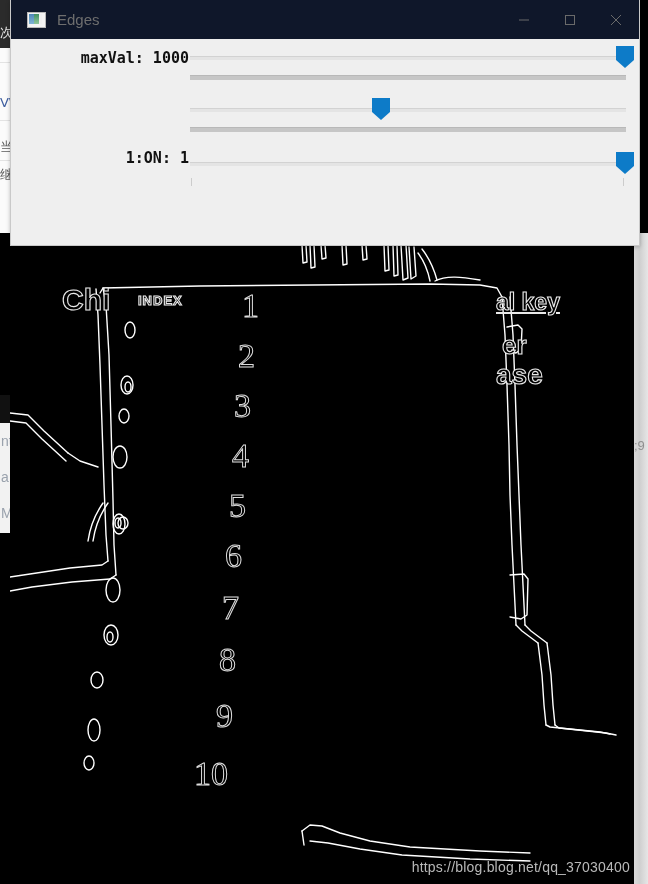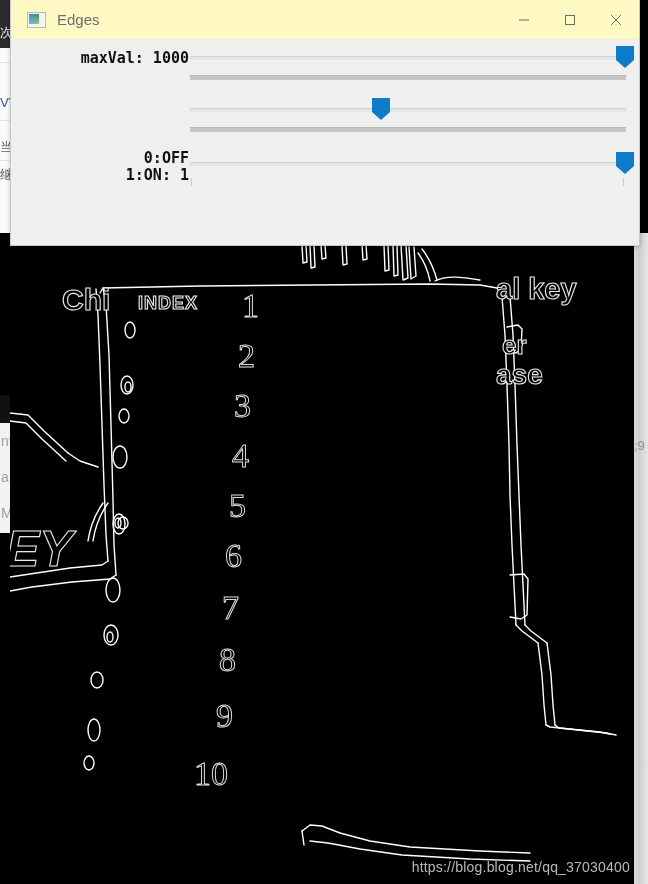--- a/index.html
+++ b/index.html
@@ -52,21 +52,21 @@
     letter-spacing:.2px;font-family:"Liberation Sans",sans-serif;
   }
 
   
   #edges-window{
     position:absolute;left:10px;top:0;width:628px;height:245px;
     background:#efefef;border:1px solid #c9c9c9;border-top:none;
     box-shadow:0 1px 4px rgba(0,0,0,.25);
   }
   #titlebar{
-    height:39px;background:#fef9c3;display:flex;align-items:center;
+    height:39px;background:#0f172a;display:flex;align-items:center;
     border-bottom:1px solid #ededed;
   }
   #app-icon{width:17px;height:14px;margin-left:16px;margin-right:11px;
     background:#f4f4f4;border:1px solid #b9b9b9;position:relative;flex:0 0 auto;}
   #app-icon i{position:absolute;display:block;}
   #app-icon i.a{left:1px;top:1px;width:5px;height:10px;background:linear-gradient(#4e86b8,#7fb3d5);}
   #app-icon i.b{left:6px;top:1px;width:5px;height:10px;background:linear-gradient(#3f8f63,#8fc79b);}
   #app-icon i.c{left:11px;top:1px;width:3px;height:10px;background:#f0f0f0;}
   #win-title{font-size:15px;color:#6e6e6e;font-weight:normal;}
   #win-buttons{margin-left:auto;display:flex;height:39px;}
@@ -173,25 +173,24 @@
       <ellipse cx="87" cy="435" rx="6" ry="8"></ellipse>
       <ellipse cx="84" cy="485" rx="6" ry="11"></ellipse>
       <ellipse cx="79" cy="518" rx="5" ry="7"></ellipse>
 
       <path d="M93 258 C86 268 80 282 78 296"></path>
       <path d="M98 258 C91 268 85 282 83 296"></path>
     </g>
   </svg>
 
   <div class="ghost-text" style="left:52px;top:38px;font-size:30px;">Chi</div>
-  <div class="ghost-text" style="left:128px;top:48px;font-size:18px;letter-spacing:1px;">INDEX</div>
-  <div class="ghost-text" style="left:486px;top:28px;font-size:29px;">al key</div>
+  <div class="ghost-text" style="left:128px;top:48px;font-size:13px;letter-spacing:1px;">INDEX</div>
+  <div class="ghost-text" style="left:486px;top:44px;font-size:23px;text-decoration:underline;">al key</div>
   <div class="ghost-text" style="left:492px;top:85px;font-size:26px;">er</div>
   <div class="ghost-text" style="left:486px;top:114px;font-size:28px;">ase</div>
-  <div class="ghost-text" style="left:-4px;top:275px;font-size:50px;font-style:italic;">EY</div>
 
   <div class="ghost-num" style="left:232px;top:42px;">1</div>
   <div class="ghost-num" style="left:228px;top:92px;">2</div>
   <div class="ghost-num" style="left:224px;top:142px;">3</div>
   <div class="ghost-num" style="left:222px;top:192px;">4</div>
   <div class="ghost-num" style="left:219px;top:242px;">5</div>
   <div class="ghost-num" style="left:215px;top:292px;">6</div>
   <div class="ghost-num" style="left:212px;top:344px;">7</div>
   <div class="ghost-num" style="left:209px;top:396px;">8</div>
   <div class="ghost-num" style="left:206px;top:452px;">9</div>
@@ -240,21 +239,20 @@
     </div>
 
     <div class="tb" style="top:56px;">
       <div class="tb-track"></div>
       <div class="tb-track2"></div>
       <div class="tb-thumb" style="left:361px;"></div>
     </div>
 
     <div class="tb" style="top:110px;">
       <div class="tb-label" style="top:0px;">
-        <div>0:OFF</div>
         <div>1:ON: 1</div>
       </div>
       <div class="tb-track"></div>
       <div class="tb-tick" style="left:180px;"></div>
       <div class="tb-tick" style="left:612px;"></div>
       <div class="tb-thumb" style="left:605px;"></div>
     </div>
 
   </div>
 </div>

